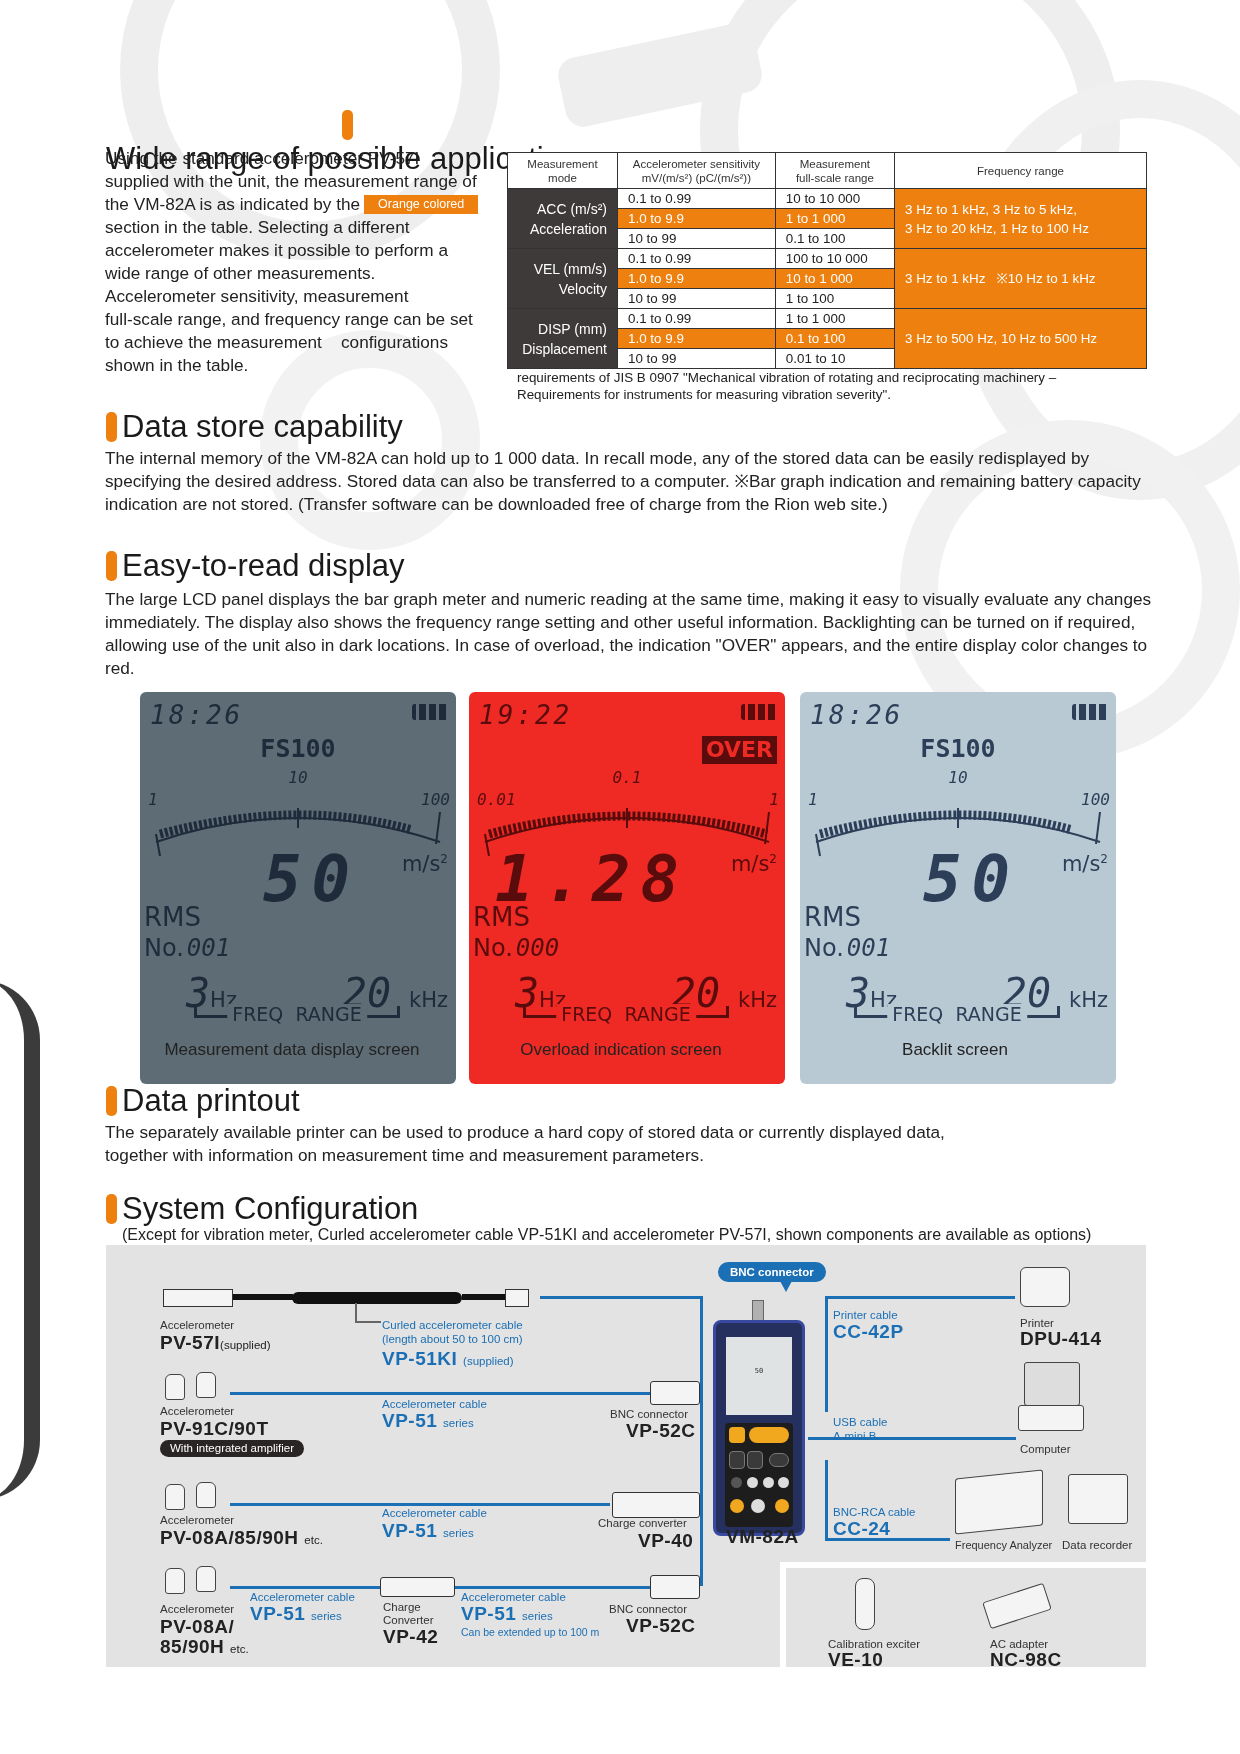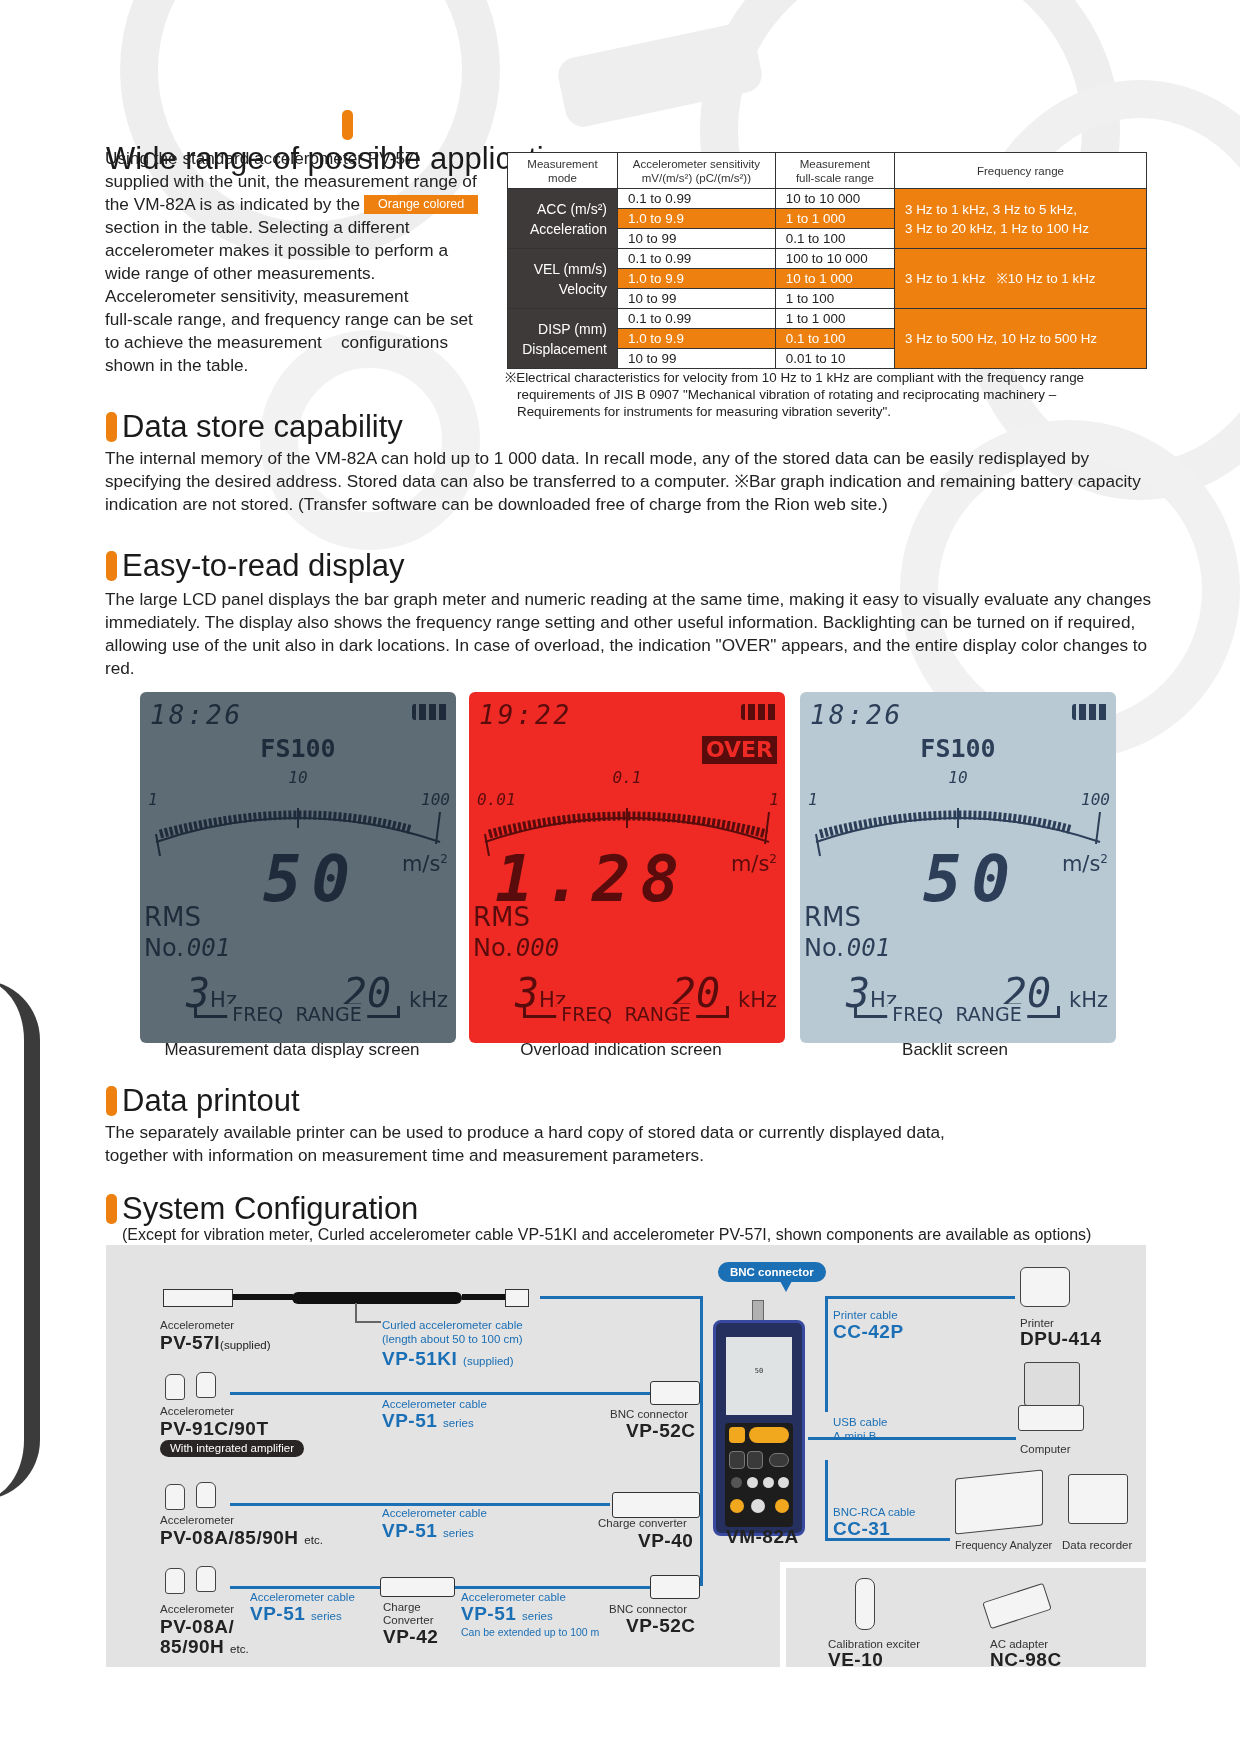--- a/index.html
+++ b/index.html
@@ -21,21 +21,21 @@
   .apptbl th { background: #fff; color: #333; font-weight: normal; font-size: 11.5px; line-height: 14px; border: 1px solid #333; padding: 3px 4px; height: 36px; }
   .apptbl td { border: 1px solid #333; padding: 0 10px; height: 20px; line-height: 19px; background: #fff; }
   .apptbl td.mode { background: #3e3a39; color: #fff; font-size: 14px; line-height: 20px; width: 110px; padding-left: 7px; text-align: right; }
   .apptbl td.hl { background: #ee8010; color: #fff; }
   .apptbl td.freq { background: #ee8010; color: #fff; font-size: 13.4px; line-height: 19px; width: 252px; }
   .note { position: absolute; left: 505px; top: 369px; font-size: 13.4px; line-height: 17px; color: #222; }
   .note .ind { padding-left: 12px; display: block; }
   .tag-orange { display: inline-block; background: #ee8010; color: #fff; font-size: 12.5px; padding: 1px 14px; line-height: 17px; vertical-align: 2px; margin-left: 4px; }
 
   
-  .lcd { position: absolute; top: 692px; width: 316px; height: 351px; border-radius: 6px; overflow: hidden; font-family: "DejaVu Sans", sans-serif; }
+  .lcd { position: absolute; top: 692px; width: 316px; height: 392px; border-radius: 6px; overflow: hidden; font-family: "DejaVu Sans", sans-serif; }
   .lcd.norm { background: #5e6c75; color: #1f2a3a; }
   .lcd.over { background: #ef2a24; color: #5a0c0c; }
   .lcd.lite { background: #b8c9d4; color: #2d3f58; }
   .lcd .clock { position: absolute; left: 10px; top: 8px; font-family: "DejaVu Sans Mono", monospace; font-size: 26px; font-style: italic; letter-spacing: 3px; }
   .lcd .batt { position: absolute; right: 10px; top: 12px; width: 34px; height: 16px; display: flex; gap: 3px; }
   .lcd .batt i { flex: 1; background: currentColor; }
   .lcd .batt i:first-child { flex: 0.6; border-radius: 3px 0 0 3px; }
   .lcd .fs { position: absolute; left: 0; right: 0; top: 42px; text-align: center; font-size: 25px; font-weight: bold; font-family: "DejaVu Sans Mono", monospace; }
   .lcd .overlbl { position: absolute; right: 8px; top: 44px; background: #5a0c0c; color: #ef2a24; font-size: 22px; font-weight: bold; padding: 0 4px; line-height: 28px; }
   .lcd .scl-mid { position: absolute; left: 0; right: 0; top: 76px; text-align: center; font-size: 16px; font-style: italic; font-family: "DejaVu Sans Mono", monospace; }
@@ -191,21 +191,20 @@
       <td class="hl">0.1 to 100</td>
     </tr>
     <tr>
       <td>10 to 99</td>
       <td>0.01 to 10</td>
     </tr>
   </tbody>
 </table>
 
 <div class="note">
-  <span style="display:block;">※Electrical characteristics for velocity from 10 Hz to 1 kHz are compliant with the frequency range</span>
   <span class="ind">requirements of JIS B 0907 "Mechanical vibration of rotating and reciprocating machinery –</span>
   <span class="ind">Requirements for instruments for measuring vibration severity".</span>
 </div>
 
 <div class="h2" style="top:408px;">
     <span class="bar"></span>
     <span>Data store capability</span>
   </div>
 <div class="body-txt" style="top:447px;width:1040px;">The internal memory of the VM-82A can hold up to 1 000 data. In recall mode, any of the stored data can be easily redisplayed by specifying the desired address. Stored data can also be transferred to a computer. ※Bar graph indication and remaining battery capacity indication are not stored. (Transfer software can be downloaded free of charge from the Rion web site.)</div>
 
@@ -419,21 +418,21 @@
     <div class="k" style="left:50px;top:76px;width:14px;height:14px;"></div>
   </div>
 </div>
 <div class="cfg-mdl" style="left:726px;top:1526px;">VM-82A</div>
 
 <div class="cfg-blu" style="left:833px;top:1308px;">Printer cable</div>
 <div class="cfg-bmd" style="left:833px;top:1321px;">CC-42P</div>
 <div class="cfg-blu" style="left:833px;top:1415px;">USB cable</div>
 <div class="cfg-blu" style="left:833px;top:1429px;">A-mini B</div>
 <div class="cfg-blu" style="left:833px;top:1505px;">BNC-RCA cable</div>
-<div class="cfg-bmd" style="left:833px;top:1518px;">CC-31</div>
+<div class="cfg-bmd" style="left:833px;top:1518px;">CC-24</div>
 
 <div class="dev-ic" style="left:1020px;top:1267px;width:50px;height:40px;border-radius:6px;"></div>
 <div class="cfg-lbl" style="left:1020px;top:1316px;">Printer</div>
 <div class="cfg-mdl" style="left:1020px;top:1328px;">DPU-414</div>
 
 <div class="dev-ic" style="left:1024px;top:1362px;width:56px;height:44px;background:#ddd;"></div>
 <div class="dev-ic" style="left:1018px;top:1405px;width:66px;height:26px;"></div>
 <div class="cfg-lbl" style="left:1020px;top:1442px;">Computer</div>
 
 <div class="dev-ic" style="left:955px;top:1474px;width:88px;height:56px;transform:skewY(-6deg);"></div>

